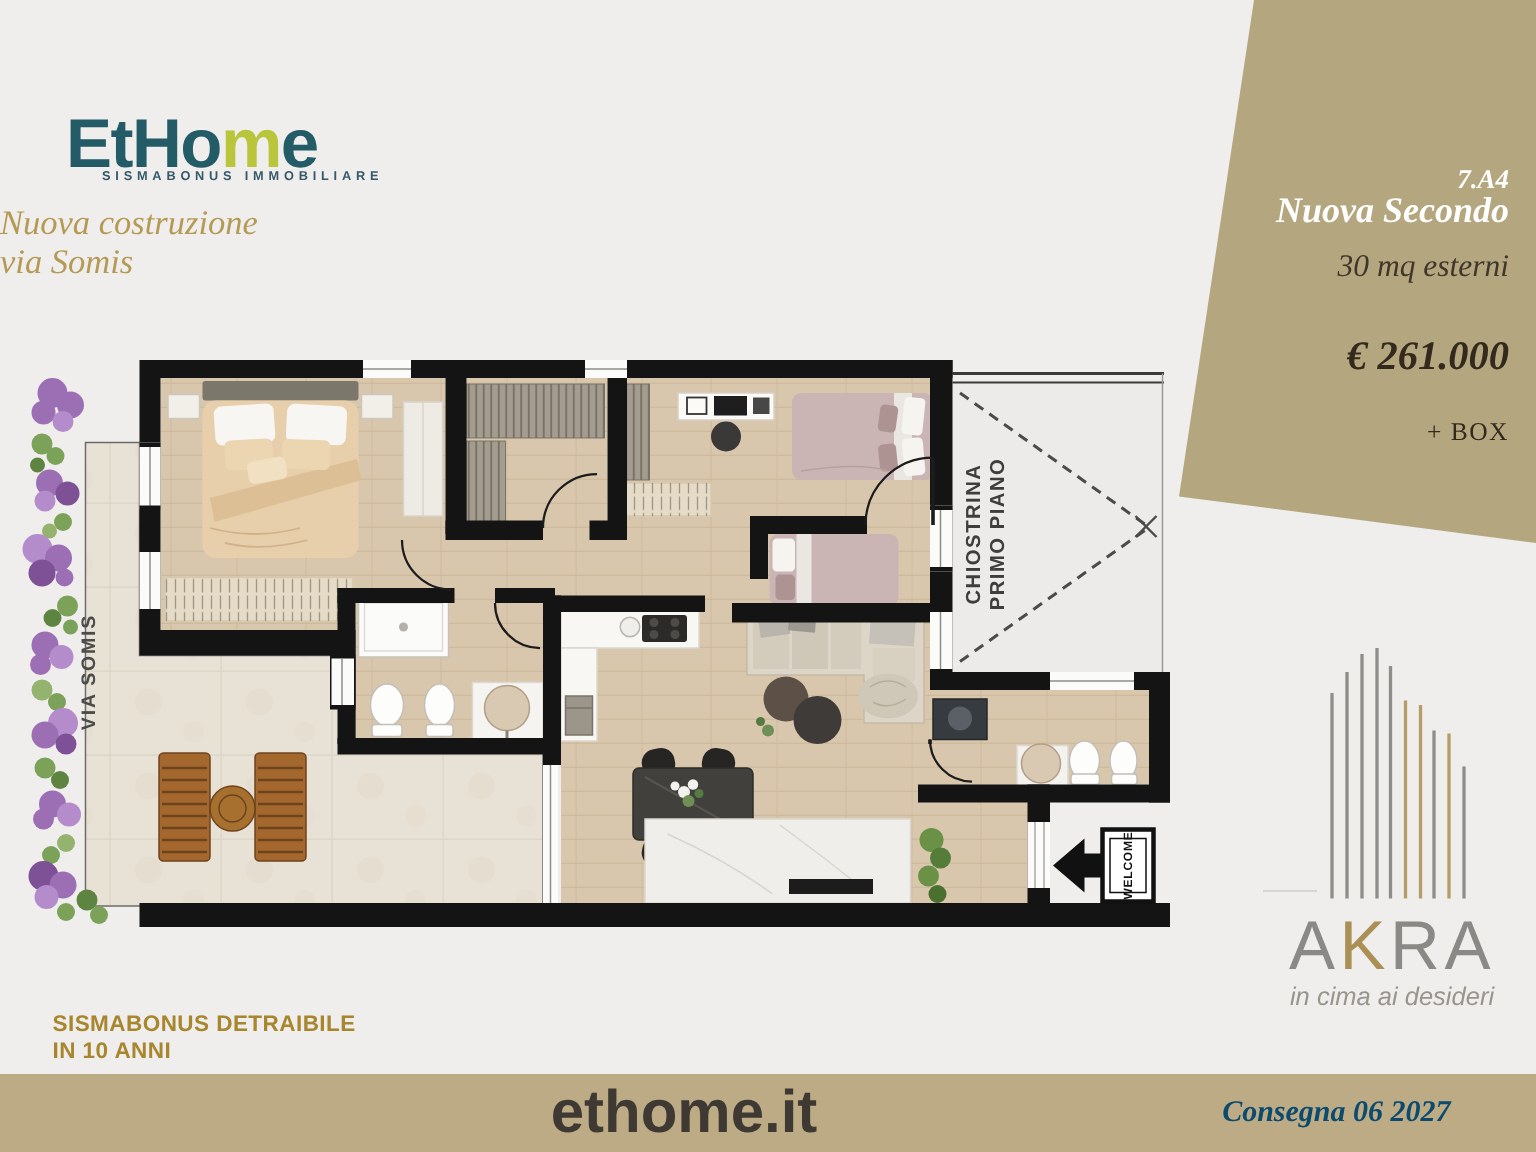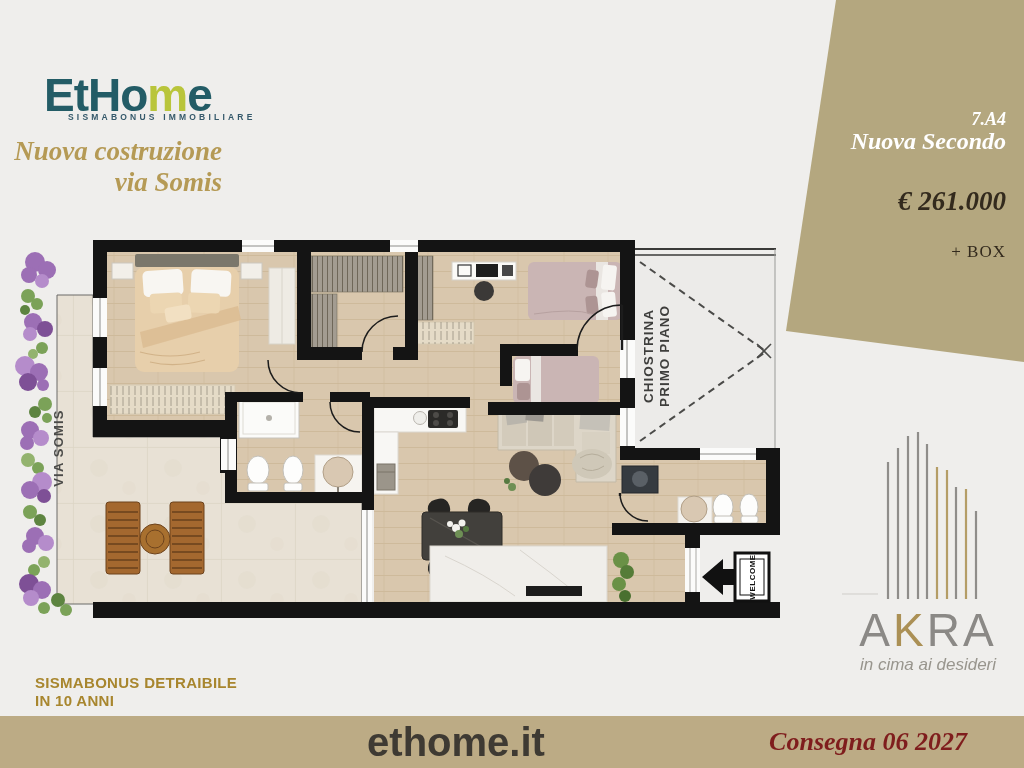--- a/index.html
+++ b/index.html
@@ -4,42 +4,42 @@
 <style>
   html,body{margin:0;padding:0;}
   body{width:1024px;height:768px;position:relative;overflow:hidden;
        background:#efeeec;font-family:"Liberation Sans",sans-serif;}
   .abs{position:absolute;}
 
   
   .logo{left:44px;top:72px;font-weight:bold;font-size:46px;letter-spacing:-1px;line-height:1;}
   .logo .teal{color:#235c66;} .logo .lime{color:#b9c53b;}
   .tagline{left:68px;top:112px;font-size:8.5px;letter-spacing:3.2px;color:#35596b;font-weight:bold;}
-  .headline{left:0;top:136px;width:222px;text-align:right;color:#b59a55;
-            font-family:"Liberation Serif",serif;font-style:italic;font-weight:bold;
-            font-size:27px;line-height:1.13;}
+  .headline{left:0;top:136px;width:222px;color:#b59a55;
+            font-family:"Liberation Serif",serif;font-style:italic;font-weight:normal;
+            font-size:23px;line-height:1.13;}
 
   
   .panel{left:780px;top:0;width:244px;height:368px;background:#b4a77f;
          clip-path:polygon(56px 0px,244px 0px,244px 362px,6px 331px);}
   .panel-text{left:780px;top:110px;width:226px;text-align:right;
               font-family:"Liberation Serif",serif;}
   .unit{color:#ffffff;font-weight:bold;font-style:italic;font-size:18px;line-height:1.0;}
   .floor{color:#ffffff;font-weight:bold;font-style:italic;font-size:24px;line-height:1.1;}
   .mq{color:#40362a;font-style:italic;font-size:21px;margin-top:10px;}
   .mq2{color:#40362a;font-style:italic;font-size:21px;margin-top:11px;}
   .price{color:#332a1d;font-weight:bold;font-style:italic;font-size:27px;margin-top:32px;}
   .box{color:#332a1d;font-size:17px;margin-top:25px;letter-spacing:1px;}
 
   
   .bonus{left:35px;top:674px;color:#a8862e;font-weight:bold;font-size:15px;line-height:1.2;letter-spacing:.3px;}
   .bar{left:0;top:716px;width:1024px;height:52px;background:#bcab85;}
   .site{left:456px;top:742px;transform:translate(-50%,-50%);color:#3e3a33;font-weight:bold;font-size:40px;}
-  .delivery{right:57px;top:742px;transform:translateY(-50%);color:#7f1d1d;
-            font-family:"Liberation Serif",serif;font-style:italic;font-weight:bold;font-size:26px;}
+  .delivery{right:57px;top:742px;transform:translateY(-50%);color:#0c4a6e;
+            font-family:"Liberation Serif",serif;font-style:italic;font-weight:bold;font-size:20px;}
   svg text{font-family:"Liberation Sans",sans-serif;}
 </style>
 </head>
 <body>
 
 <svg class="abs" style="left:0;top:0" width="1024" height="768" viewBox="0 0 1024 768">
   <defs>
     <pattern id="wood" width="90" height="16" patternUnits="userSpaceOnUse">
       <rect width="90" height="16" fill="#d9c7ad"></rect>
       <line x1="0" y1="15.5" x2="90" y2="15.5" stroke="#cbb697" stroke-width="0.8"></line>
@@ -449,20 +449,21 @@
 <div class="abs tagline">SISMABONUS IMMOBILIARE</div>
 <div class="abs headline">
   <div>Nuova costruzione</div>
   <div>via Somis</div>
 </div>
 
 <div class="abs panel"></div>
 <div class="abs panel-text">
   <div class="unit">7.A4</div>
   <div class="floor">Nuova Secondo</div>
+  <div class="mq2">30 mq esterni</div>
   <div class="price">€ 261.000</div>
   <div class="box">+ BOX</div>
 </div>
 
 <div class="abs bonus">
   <div>SISMABONUS DETRAIBILE</div>
   <div>IN 10 ANNI</div>
 </div>
 <div class="abs bar"></div>
 <div class="abs site">ethome.it</div>

